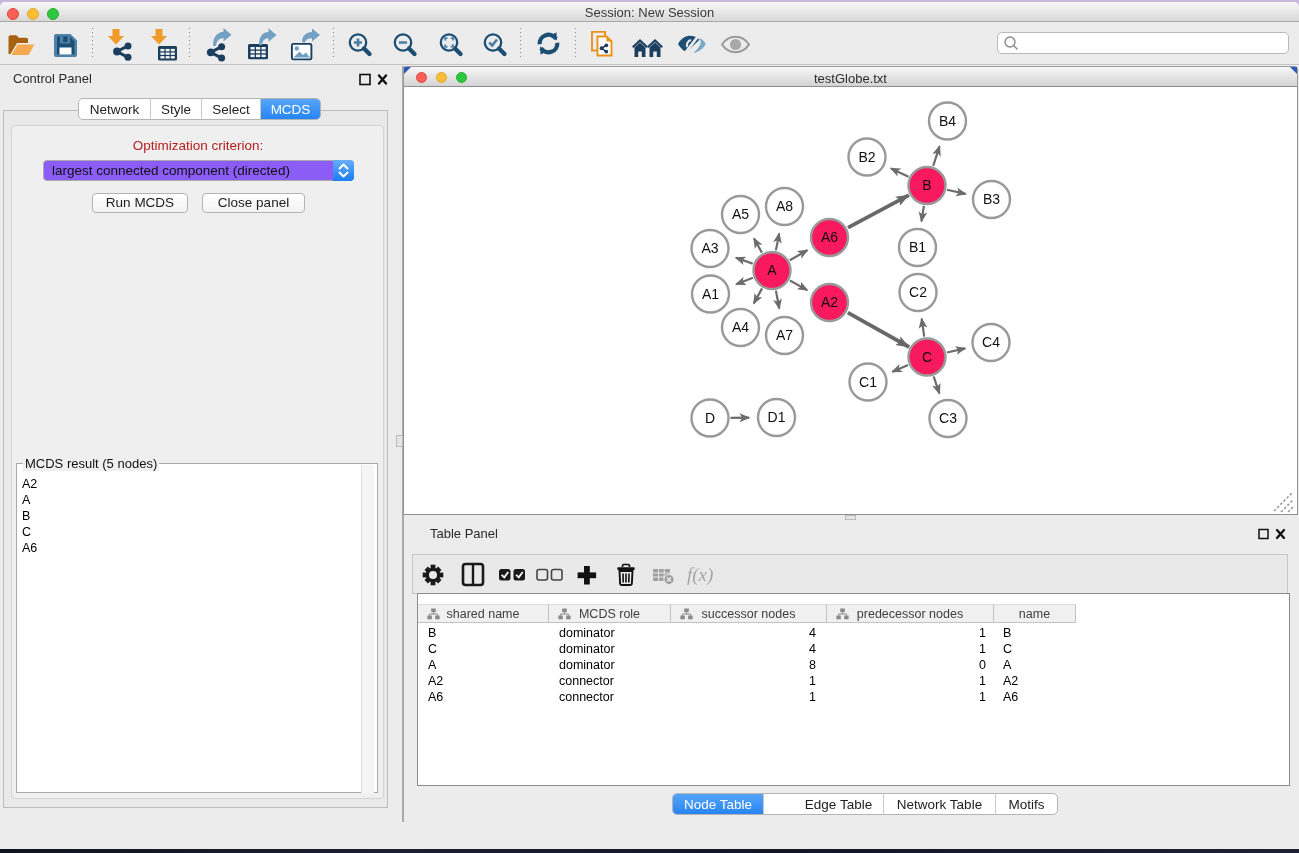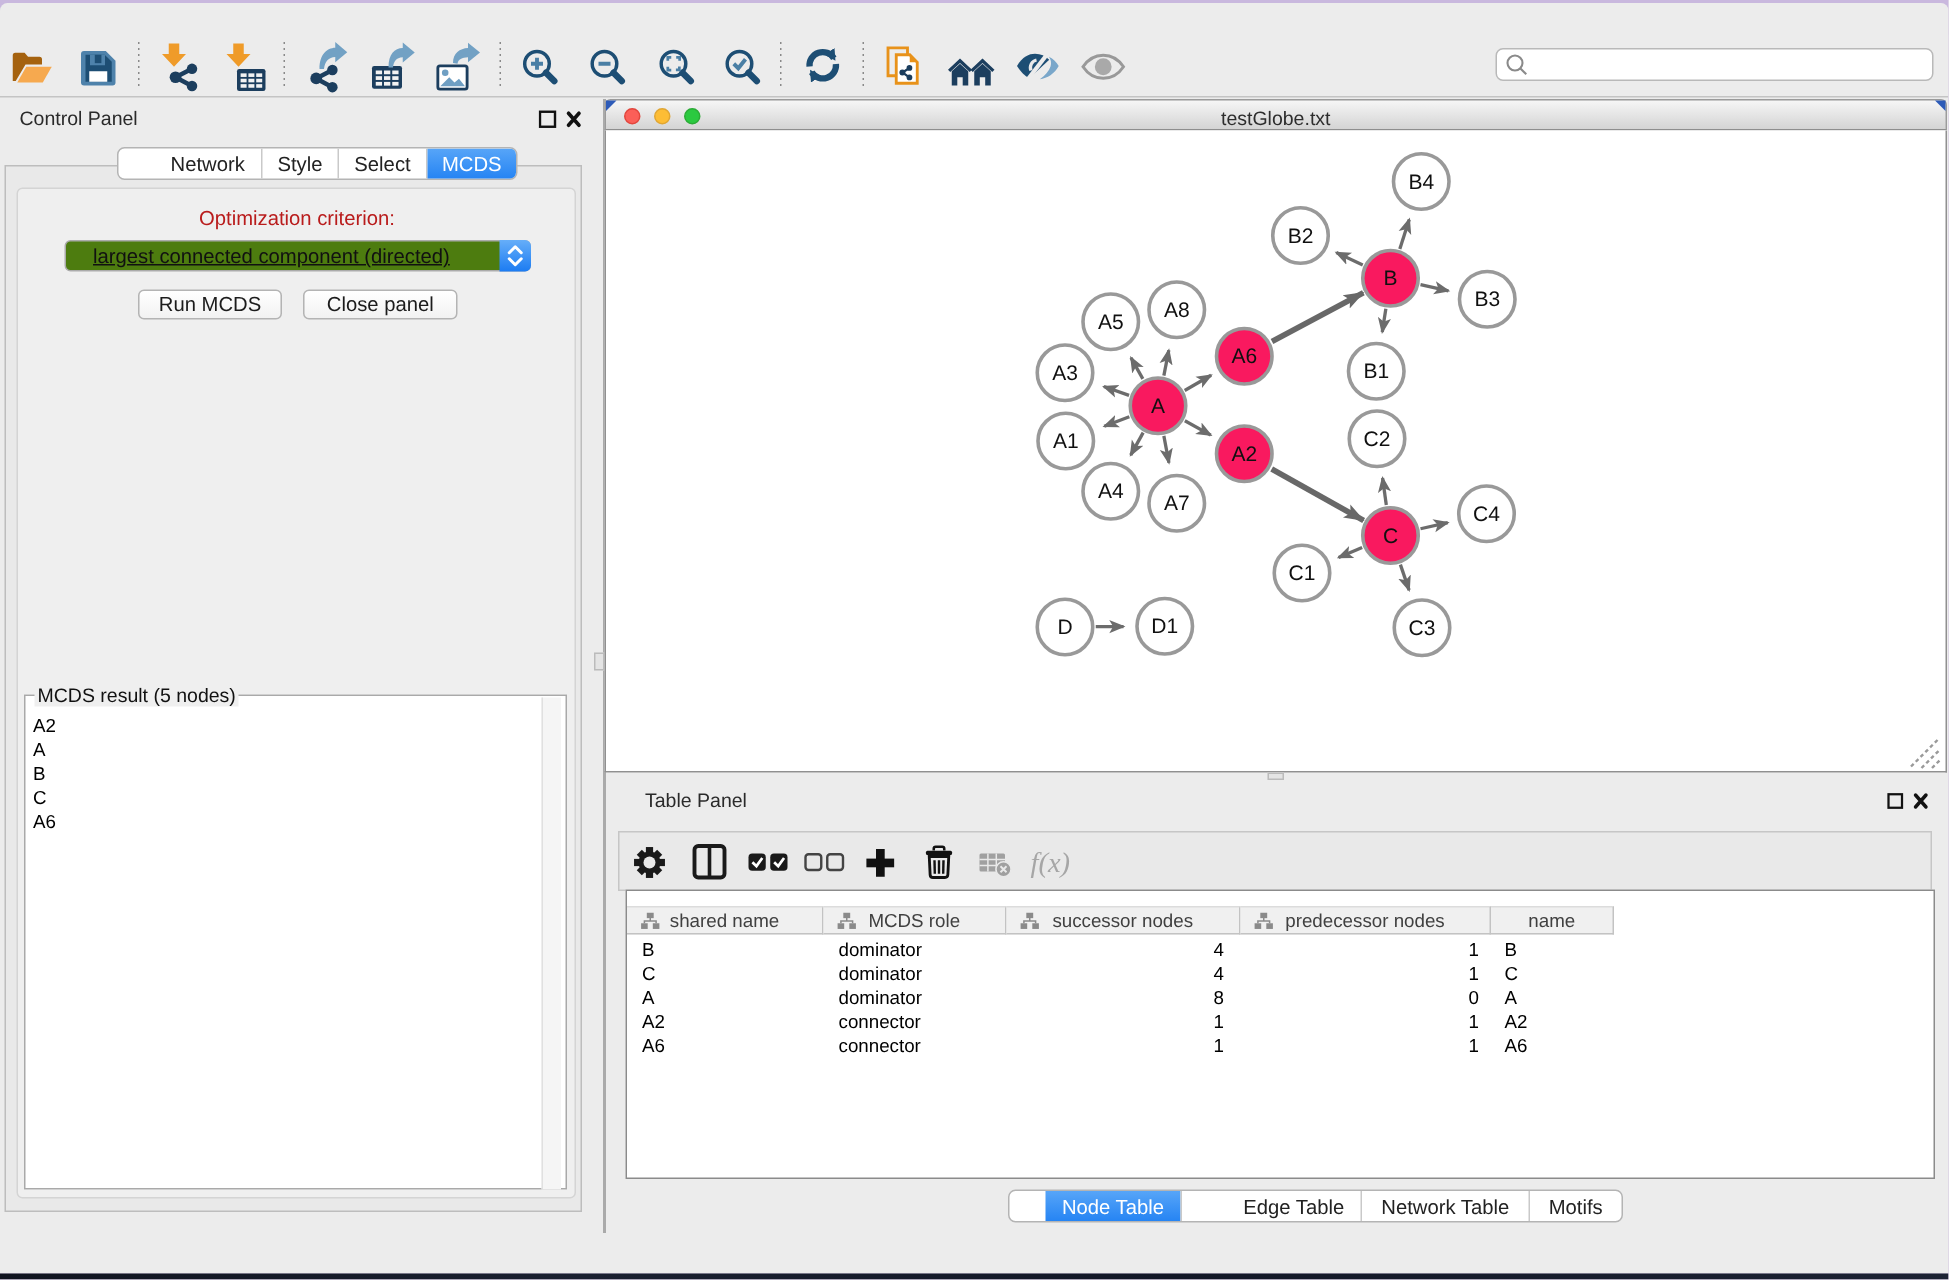--- a/index.html
+++ b/index.html
@@ -8,28 +8,28 @@
 #win{position:absolute;left:0;top:2px;width:1299px;height:847px;background:#ececec;border-radius:5px 5px 0 0;overflow:hidden;}
 #titlebar{position:absolute;left:0;top:0;width:1299px;height:20px;background:linear-gradient(#f8f8f8,#d8d8d8);border-bottom:1px solid #a9a9a9;border-radius:5px 5px 0 0;}
 #titlebar .t{position:absolute;left:0;right:0;top:3px;text-align:center;font-size:13px;color:#3a3a3a;}
 .tl{position:absolute;border-radius:50%;}
 #toolbar{position:absolute;left:0;top:21px;width:1299px;height:42px;background:#ececec;border-bottom:1px solid #c4c4c4;}
 .sep{position:absolute;top:5px;height:32px;width:1px;background-image:repeating-linear-gradient(#8a8a8a 0 1.5px,transparent 1.5px 4px);}
 #search{position:absolute;left:997px;top:9px;width:292px;height:22px;background:#fff;border:1px solid #b9b9b9;border-radius:5px;}
 
 #cp-title{position:absolute;left:13px;top:69px;font-size:13px;color:#2a2a2a;}
 #cp-tabs{position:absolute;left:78px;top:96px;height:22px;}
-.tabgrp{display:flex;border:1px solid #b4b4b4;border-radius:5px;background:#fff;overflow:hidden;height:22px;padding-left:24px;}
+.tabgrp{display:flex;border:1px solid #b4b4b4;border-radius:5px;background:#fff;overflow:hidden;height:22px;}
 .tab{font-size:13.5px;color:#222;border-right:1px solid #c9c9c9;height:22px;text-align:center;padding-top:3px;}
 .tab:last-child{border-right:none;}
 .tabsel{background:linear-gradient(#57a5f8,#2181f3);color:#fff;}
 #cp-box{position:absolute;left:3px;top:108px;width:385px;height:698px;border:1px solid #bdbdbd;background:#e9e9e9;}
 #cp-inner{position:absolute;left:11px;top:123px;width:373px;height:674px;border:1px solid #d4d4d4;border-radius:4px;background:#efefef;}
 #optlab{position:absolute;left:0;top:136px;width:396px;text-align:center;font-size:13.5px;color:#b91c1c;}
-#dropdown{position:absolute;left:43px;top:158px;width:311px;height:21px;background:#4d7c0f;border:1px solid #ababab;border-radius:4px;font-size:13.5px;color:#111;line-height:20px;padding-left:18px;text-decoration:underline;}
+#dropdown{position:absolute;left:43px;top:158px;width:311px;height:21px;background:#8b5cf6;border:1px solid #ababab;border-radius:4px;font-size:13.5px;color:#111;line-height:20px;padding-left:8px;}
 #dropbtn{position:absolute;left:289px;top:-1px;width:21px;height:21px;border-radius:0 4px 4px 0;background:linear-gradient(#66aef9,#1c7cf2);}
 .btn{position:absolute;height:20px;background:linear-gradient(#ffffff,#f2f2f2);border:1px solid #b4b4b4;border-radius:4px;font-size:13.5px;color:#1c1c1c;text-align:center;line-height:18px;}
 #fieldset{position:absolute;left:16px;top:461px;width:362px;height:330px;border:1px solid #a9a9a9;background:#fff;}
 #fs-legend{position:absolute;left:6px;top:-8px;background:#efefef;font-size:13px;color:#111;padding:0 2px;text-align:right;}
 #fs-list{position:absolute;left:0px;top:12px;font-size:12.5px;color:#000;line-height:16px;padding-left:5px;}
 #fs-scroll{position:absolute;right:3px;top:1px;width:13px;height:328px;background:#f5f5f5;border-left:1px solid #e0e0e0;}
 
 #vsplit{position:absolute;left:402px;top:64px;width:2px;height:756px;background:#aaa;}
 #vgrip{position:absolute;left:396px;top:433px;width:7px;height:12px;background:#e4e4e4;border:1px solid #bbb;}
 #hgrip{position:absolute;left:845px;top:513px;width:11px;height:5px;background:#e4e4e4;border:1px solid #bbb;}
@@ -51,20 +51,26 @@
 #status{position:absolute;left:0;top:816px;width:1299px;height:31px;background:#ececec;border-top:1px solid #c8c8c8;}
 #darkstrip{position:absolute;left:0;top:849px;width:1299px;height:4px;background:linear-gradient(90deg,#10141f,#1a2030 30%,#121726 60%,#1c2233);}
 .e{stroke:#6c6c6c;stroke-width:2.2;}
 .E{stroke:#686868;stroke-width:3.8;}
 .nw{fill:#fff;stroke:#999;stroke-width:2.4;}
 .np{fill:#f9195f;stroke:#999;stroke-width:2.4;}
 .nl{font-family:"Liberation Sans",sans-serif;font-size:14px;fill:#101010;text-anchor:middle;}
 </style></head>
 <body>
 <div id="win">
+  <div id="titlebar">
+    <span class="tl" style="left:7px;top:6px;width:12px;height:12px;background:#fb5f58;border:1px solid #e2463d;"></span>
+    <span class="tl" style="left:27px;top:6px;width:12px;height:12px;background:#fdbd35;border:1px solid #e0a633;"></span>
+    <span class="tl" style="left:47px;top:6px;width:12px;height:12px;background:#2bc940;border:1px solid #2bac36;"></span>
+    <div class="t">Session: New Session</div>
+  </div>
   <div id="toolbar">
     <div class="sep" style="left:92px;"></div>
     <div class="sep" style="left:189px;"></div>
     <div class="sep" style="left:333px;"></div>
     <div class="sep" style="left:520px;"></div>
     <div class="sep" style="left:575px;"></div>
     <svg id="icons" width="770" height="42" viewBox="0 0 770 42" style="position:absolute;left:0;top:0;">
       <defs>
           <marker id="rh" markerUnits="userSpaceOnUse" markerWidth="9" markerHeight="9" refX="5.5" refY="4" orient="auto">
             <path d="M0,0 L7.5,4 L0,8 z" fill="#1d4e74"></path>

